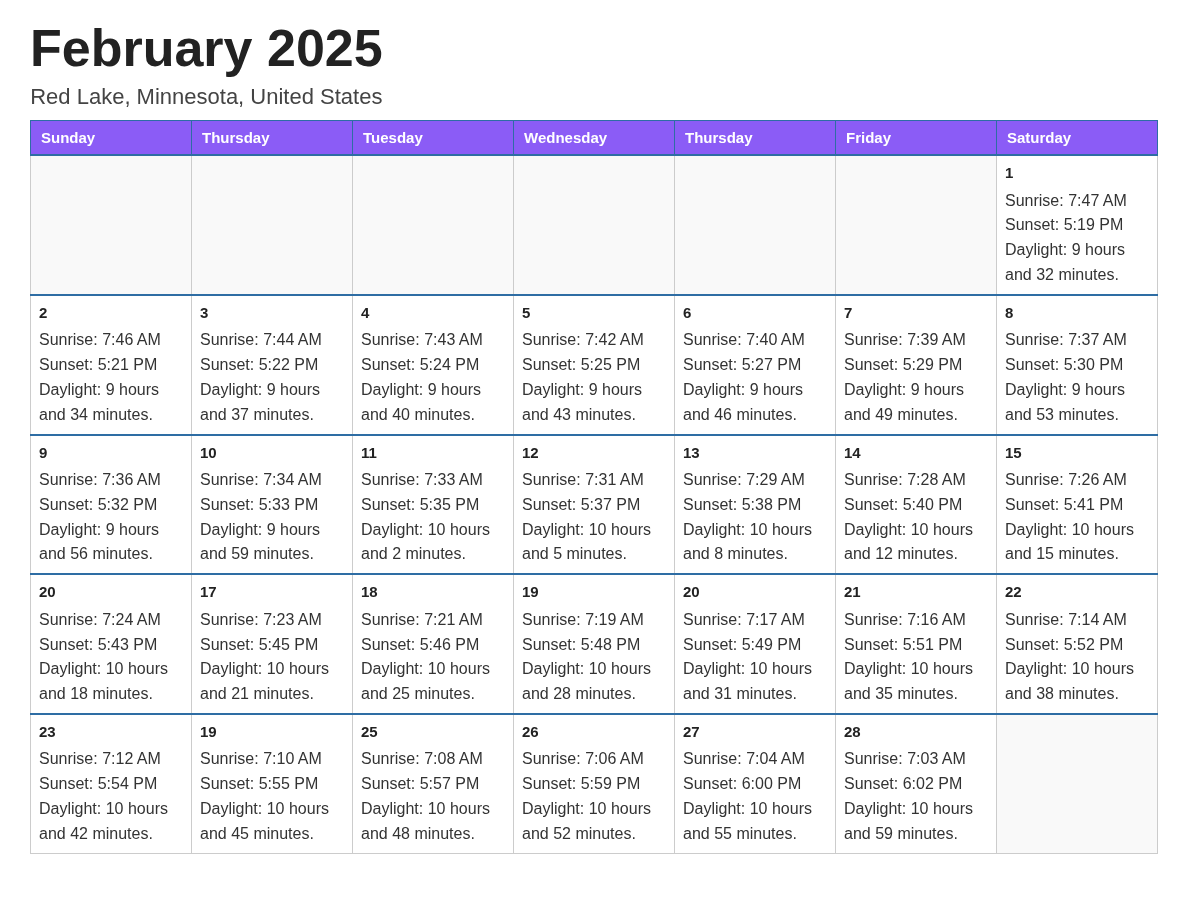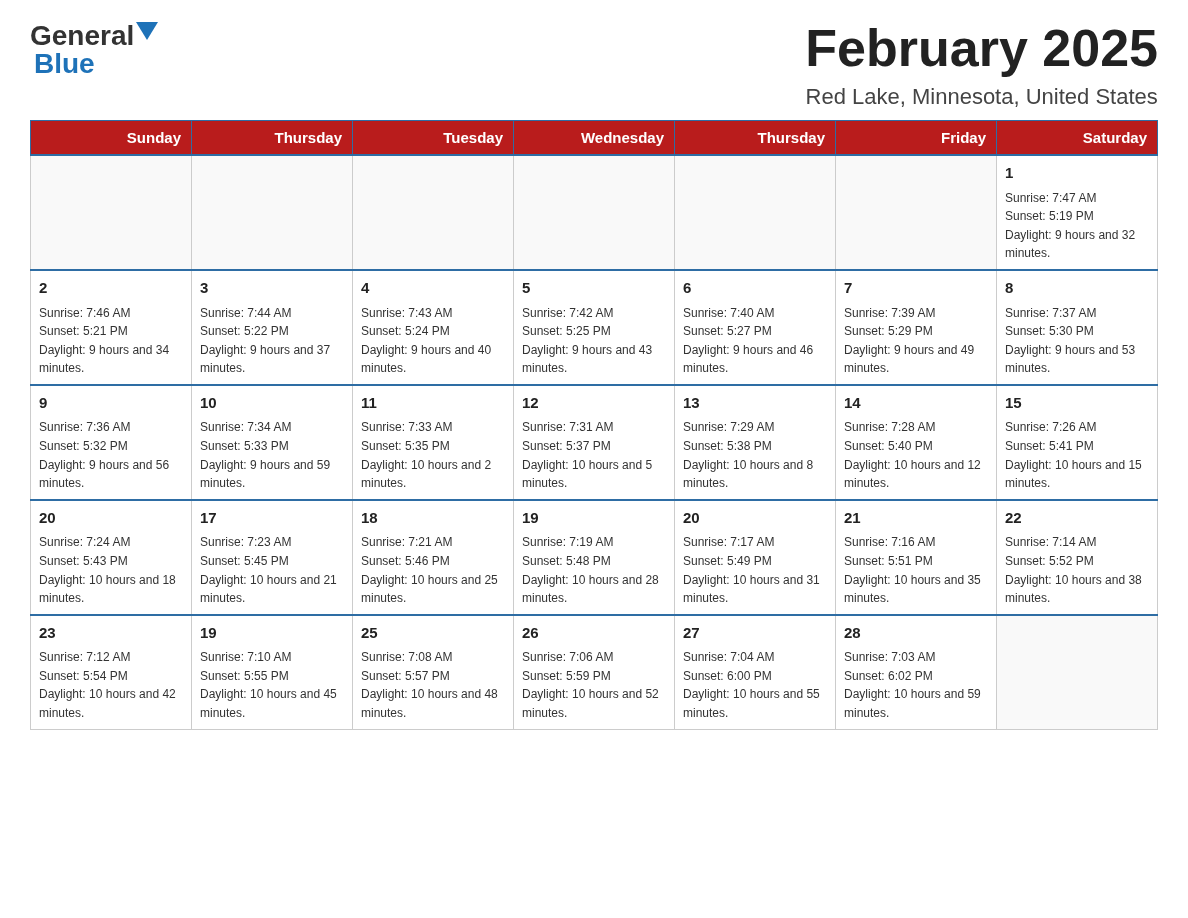--- a/index.html
+++ b/index.html
@@ -35,26 +35,26 @@
       font-weight: normal;
       color: #444;
       margin-top: 7px;
     }
     .calendar {
       width: 100%;
       border-collapse: collapse;
       margin-top: 8px;
     }
     .calendar thead th {
-      background-color: #b91c1c;
+      background-color: #8b5cf6;
       color: #fff;
       font-size: 15px;
       font-weight: bold;
       padding: 8px 10px;
-      text-align: right;
+      text-align: left;
       border: 1px solid #2e6da4;
     }
     .calendar tbody td {
       vertical-align: top;
       border: 1px solid #ccc;
       border-top: 2px solid #2e6da4;
       padding: 6px 8px;
       width: 14.28%;
       min-height: 120px;
       font-size: 12px;
@@ -65,21 +65,21 @@
       background: #f9f9f9;
     }
     .day-number {
       font-size: 15px;
       font-weight: bold;
       color: #222;
       display: block;
       margin-bottom: 4px;
     }
     .day-info {
-      font-size: 12px;
+      font-size: 16px;
       color: #333;
       line-height: 1.55;
     }
     .logo-wrapper {
       display: flex;
       align-items: center;
     }
     .logo-general {
       font-size: 28px;
       font-weight: bold;
@@ -88,29 +88,20 @@
     .logo-blue-part {
       color: #1e72b8;
       font-size: 28px;
       font-weight: bold;
     }
   </style>
 </head>
 <body>
 
 <div class="header">
-  <div class="logo">
-    <div class="logo-wrapper">
-      <span class="logo-general">General</span>
-      <svg width="22" height="22" viewBox="0 0 22 22" style="margin-left:2px; margin-top:-6px;">
-        <polygon points="0,0 22,0 11,18" fill="#1e72b8"></polygon>
-      </svg>
-    </div>
-    <span class="logo-blue-part" style="margin-top:-4px; margin-left:4px;">Blue</span>
-  </div>
   <div class="title-block">
     <h1>February 2025</h1>
     <h2>Red Lake, Minnesota, United States</h2>
   </div>
 </div>
 
 <table class="calendar">
   <thead>
     <tr>
     <th>Sunday</th>

